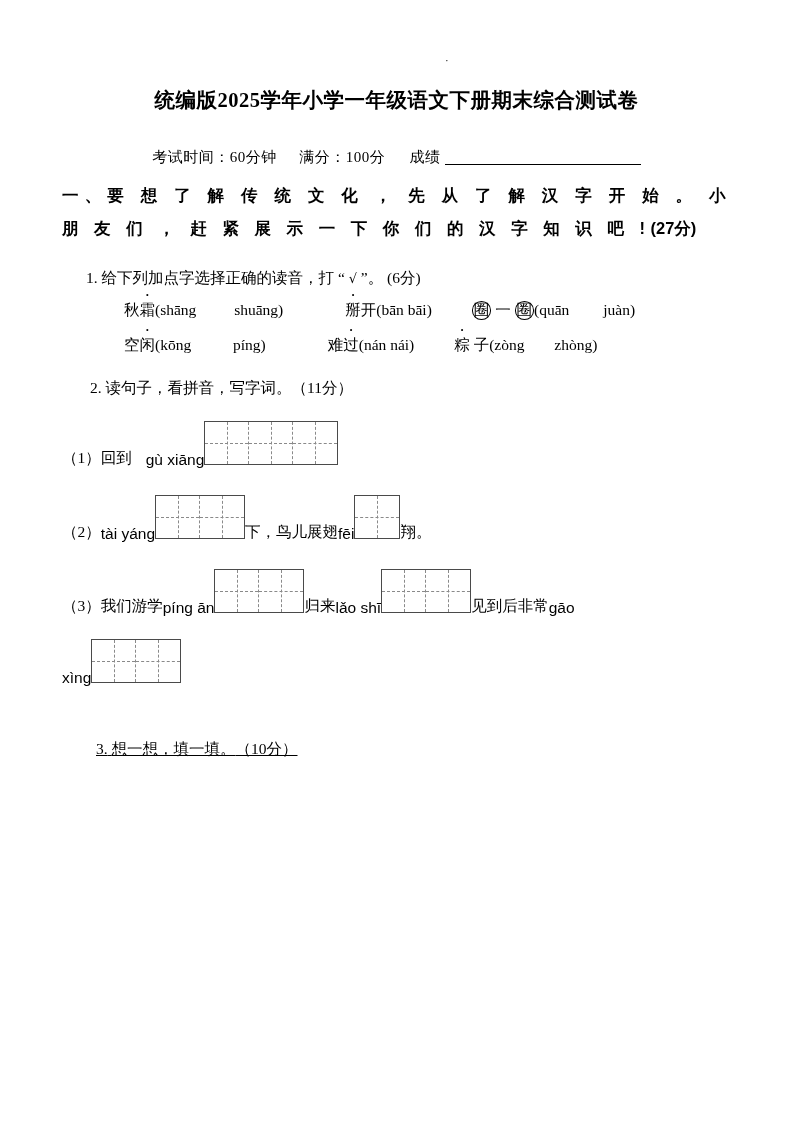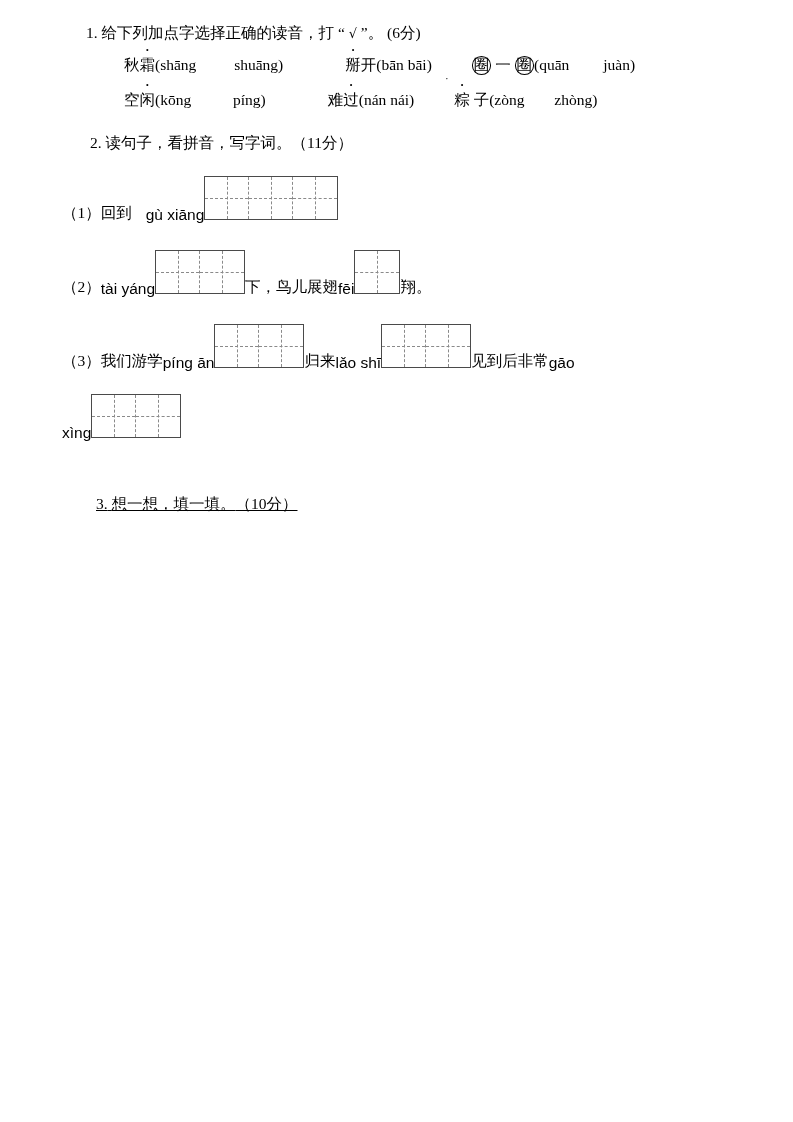--- a/index.html
+++ b/index.html
@@ -179,23 +179,34 @@
   }
   .nowrap { white-space: nowrap; }
 </style>
 </head>
 <body>
 
 <div class="page">
 
   <div class="topdot">·</div>
 
-
-
-
+  <h1 class="title">统编版2025学年小学一年级语文下册期末综合测试卷</h1>
+
+  <div class="examline">
+    <span>考试时间：60分钟</span>
+    <span class="gap"></span>
+    <span>满分：100分</span>
+    <span class="score-label">成绩</span>
+    <span class="score-blank"></span>
+  </div>
+
+
+  <div class="sec-title">
+    <span class="spaced">一、要 想 了 解 传 统 文 化 ， 先 从 了 解 汉 字 开 始 。 小 朋 友 们 ， 赶 紧 展 示 一 下 你 们 的 汉 字 知 识 吧 !</span><span>(27分)</span>
+  </div>
 
   <div class="q q1-head">
     <span>1.</span>
     <span>给下列加点字选择正确的读音，打</span>
     <span>“</span>
     <span class="chk">√</span>
     <span>”</span><span>。</span>
     <span>(6分)</span>
   </div>
 

